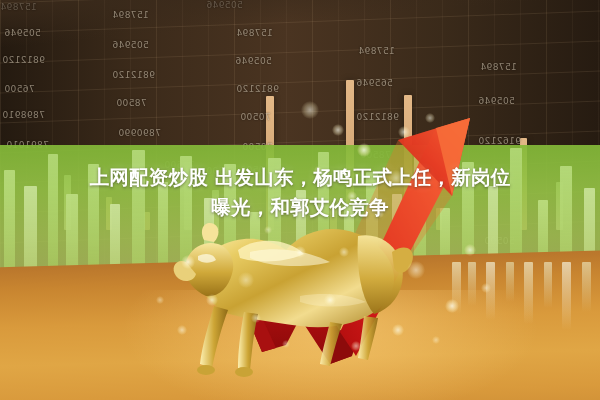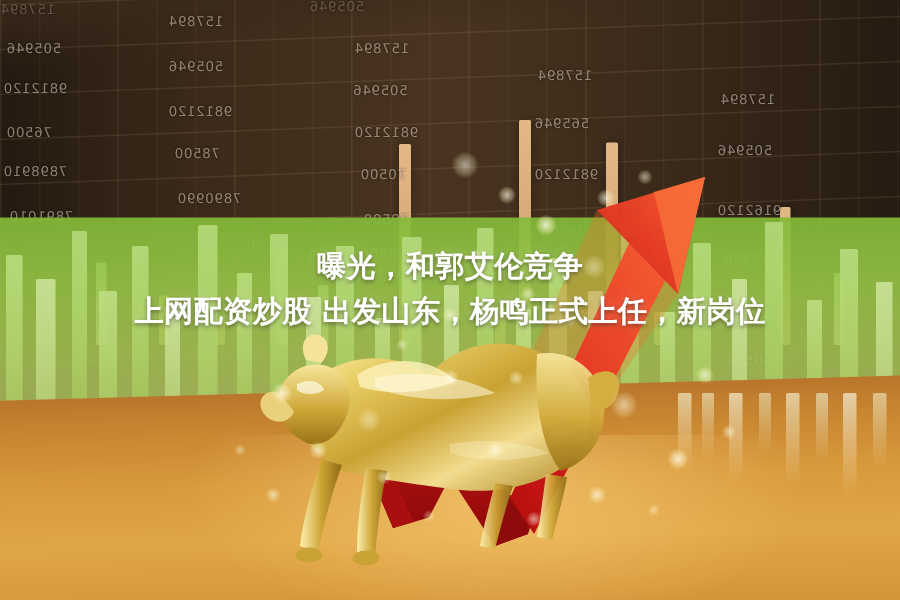--- a/index.html
+++ b/index.html
@@ -429,17 +429,17 @@
       <div class="bokeh" style="left: 481px; top: 283px; width: 10px; height: 10px; opacity: 0.57;"></div>
       <div class="bokeh" style="left: 432px; top: 336px; width: 8px; height: 8px; opacity: 0.45;"></div>
       <div class="bokeh" style="left: 177px; top: 325px; width: 10px; height: 10px; opacity: 0.57;"></div>
       <div class="bokeh" style="left: 156px; top: 296px; width: 8px; height: 8px; opacity: 0.45;"></div>
       <div class="bokeh" style="left: 295px; top: 205px; width: 10px; height: 10px; opacity: 0.57;"></div>
       <div class="bokeh" style="left: 376px; top: 210px; width: 8px; height: 8px; opacity: 0.45;"></div>
       <div class="bokeh" style="left: 264px; top: 226px; width: 8px; height: 8px; opacity: 0.45;"></div>
     </div>
 
   <div id="headline">
+    <span class="ln">上网配资炒股 出发山东，杨鸣正式上任，新岗位</span>
     <span class="ln">曝光，和郭艾伦竞争</span>
-    <span class="ln">上网配资炒股 出发山东，杨鸣正式上任，新岗位</span>
   </div>
 
 </div>
 
 </body></html>

